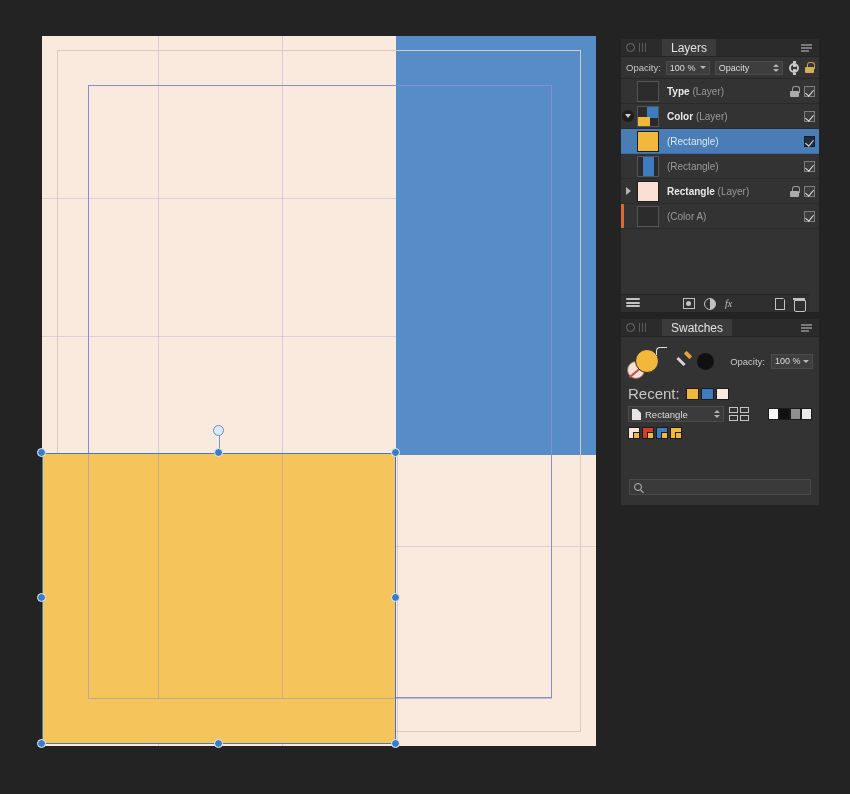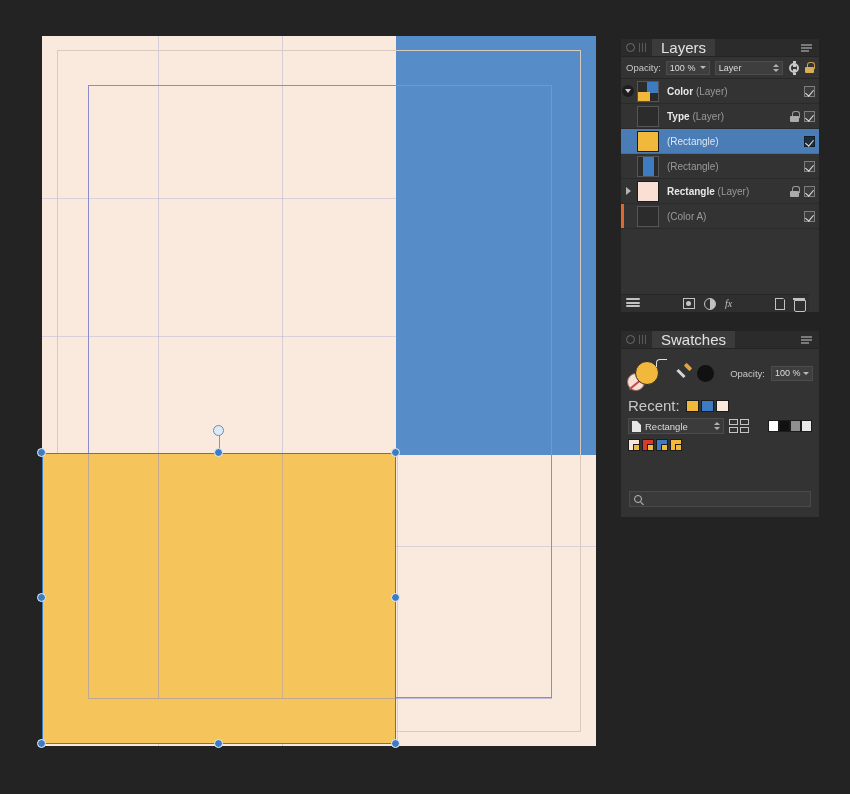--- a/index.html
+++ b/index.html
@@ -57,38 +57,38 @@
   }
   .rot-stem { position: absolute; width: 1px; background: #6f9bd0; }
   .rot-handle {
     position: absolute; width: 11px; height: 11px; border-radius: 50%;
     background: #dde9f5; border: 1px solid #5d8fcb; margin-left: -6px; margin-top: -6px;
   }
 
   
   .panel { position: absolute; background: #333333; border: 1px solid #232323; }
   #layers-panel { left: 620px; top: 38px; width: 200px; height: 275px; }
-  #swatches-panel { left: 620px; top: 330px; width: 200px; height: 188px; }
+  #swatches-panel { left: 620px; top: 318px; width: 200px; height: 188px; }
 
   .panel-tabbar {
     height: 18px; background: #2b2b2b; display: flex; align-items: stretch;
     border-bottom: 1px solid #242424; position: relative;
   }
   .tab-dot {
     width: 9px; height: 9px; border-radius: 50%; border: 1px solid #6d6d6d;
     align-self: center; margin-left: 5px; flex: none;
   }
   .tab-grip {
     width: 7px; align-self: center; height: 9px; margin-left: 4px; flex: none;
     background-image: linear-gradient(to right, #5a5a5a 1px, transparent 1px);
     background-size: 3px 100%;
   }
   .panel-tab {
-    padding: 0 9px; display: flex; align-items: center; font-size: 15px;
-    color: #e2e2e2; background: #3b3b3b; margin-left: 6px;
+    padding: 0 9px; display: flex; align-items: center; font-size: 12px;
+    color: #e2e2e2; background: #3b3b3b; margin-left: 16px;
   }
   .panel-menu {
     position: absolute; right: 5px; top: 50%; transform: translateY(-50%);
     width: 13px; height: 11px; display: flex; flex-direction: column;
     justify-content: center; gap: 2px;
   }
   .panel-menu i { display: block; height: 1px; background: #c9c9c9; }
   .panel-menu i:nth-child(1) { width: 11px; }
   .panel-menu i:nth-child(2) { width: 11px; }
   .panel-menu i:nth-child(3) { width: 8px; }
@@ -321,58 +321,58 @@
         </div>
     </div>
 
     <div class="layers-opts">
       <span>Opacity:</span>
       <div class="opacity-field">
         <span>100 %</span>
         <span class="caret-d"></span>
       </div>
       <div class="blend-field">
-        <span>Layer</span>
+        <span>Opacity</span>
         <span class="stepper">
             <span></span>
             <span></span>
           </span>
       </div>
       <span class="gear-ico"></span>
       <span class="lock-ico"></span>
     </div>
 
     <div class="layer-list">
-
-      <div class="layer-row">
-        <div class="disclosure">
-          <span class="circ">
-              <i></i>
-            </span>
-        </div>
-        <div class="thumb">
-          <span style="position:absolute;left:0;top:0;width:9px;height:100%;background:#2c2c2c;"></span>
-          <span style="position:absolute;left:9px;top:0;width:11px;height:11px;background:#3d7cc2;"></span>
-          <span style="position:absolute;left:0;bottom:0;width:12px;height:9px;background:#f2b83c;"></span>
-        </div>
-        <div class="layer-name">
-          <span class="bold">Color</span>
-          <span class="kind">(Layer)</span>
-        </div>
-        <span class="chk"></span>
-      </div>
 
       <div class="layer-row">
         <div class="disclosure"></div>
         <div class="thumb" style="background:#2c2c2c;"></div>
         <div class="layer-name">
           <span class="bold">Type</span>
           <span class="kind">(Layer)</span>
         </div>
         <span class="lock-ico grey"></span>
+        <span class="chk"></span>
+      </div>
+
+      <div class="layer-row">
+        <div class="disclosure">
+          <span class="circ">
+              <i></i>
+            </span>
+        </div>
+        <div class="thumb">
+          <span style="position:absolute;left:0;top:0;width:9px;height:100%;background:#2c2c2c;"></span>
+          <span style="position:absolute;left:9px;top:0;width:11px;height:11px;background:#3d7cc2;"></span>
+          <span style="position:absolute;left:0;bottom:0;width:12px;height:9px;background:#f2b83c;"></span>
+        </div>
+        <div class="layer-name">
+          <span class="bold">Color</span>
+          <span class="kind">(Layer)</span>
+        </div>
         <span class="chk"></span>
       </div>
 
       <div class="layer-row selected">
         <div class="disclosure"></div>
         <div class="thumb" style="background:#f2b83c;border-color:#1d1d1d;"></div>
         <div class="layer-name">
           <span class="kind" style="color:#dbe7f3;">(Rectangle)</span>
         </div>
         <span class="chk dark"></span>

